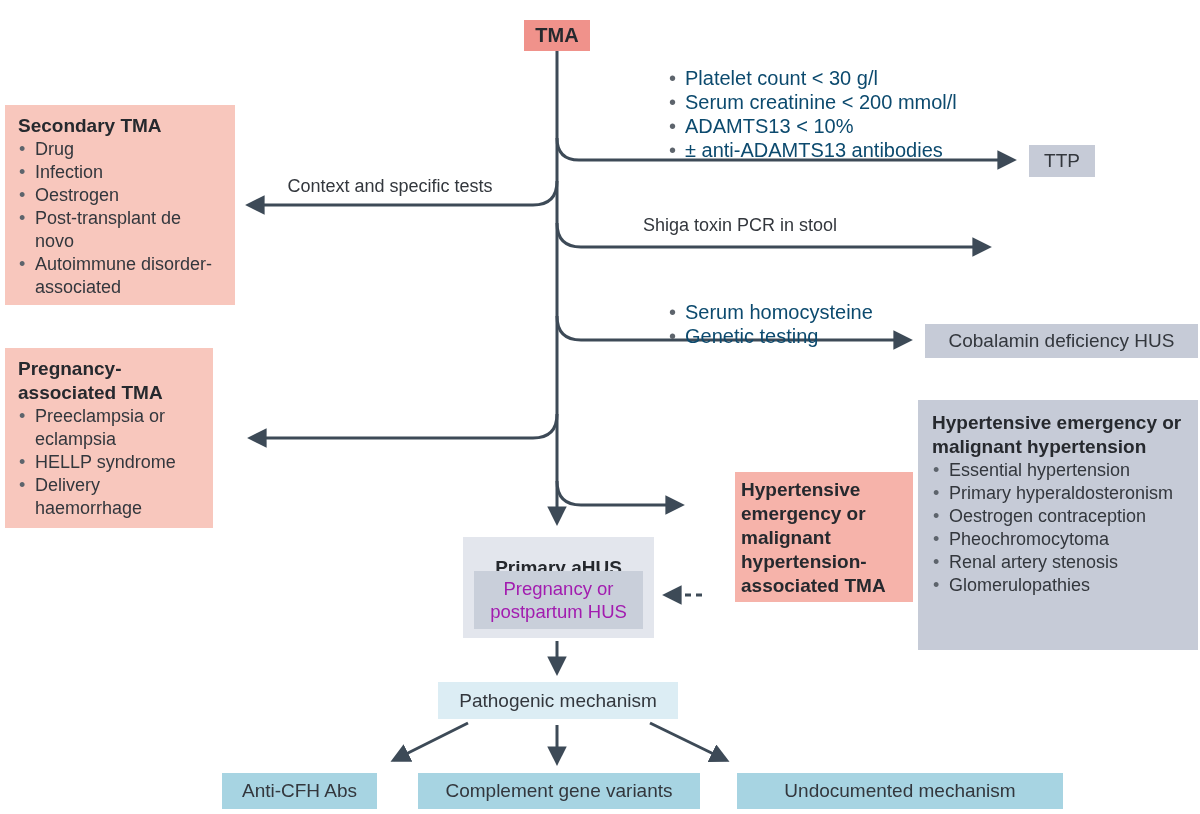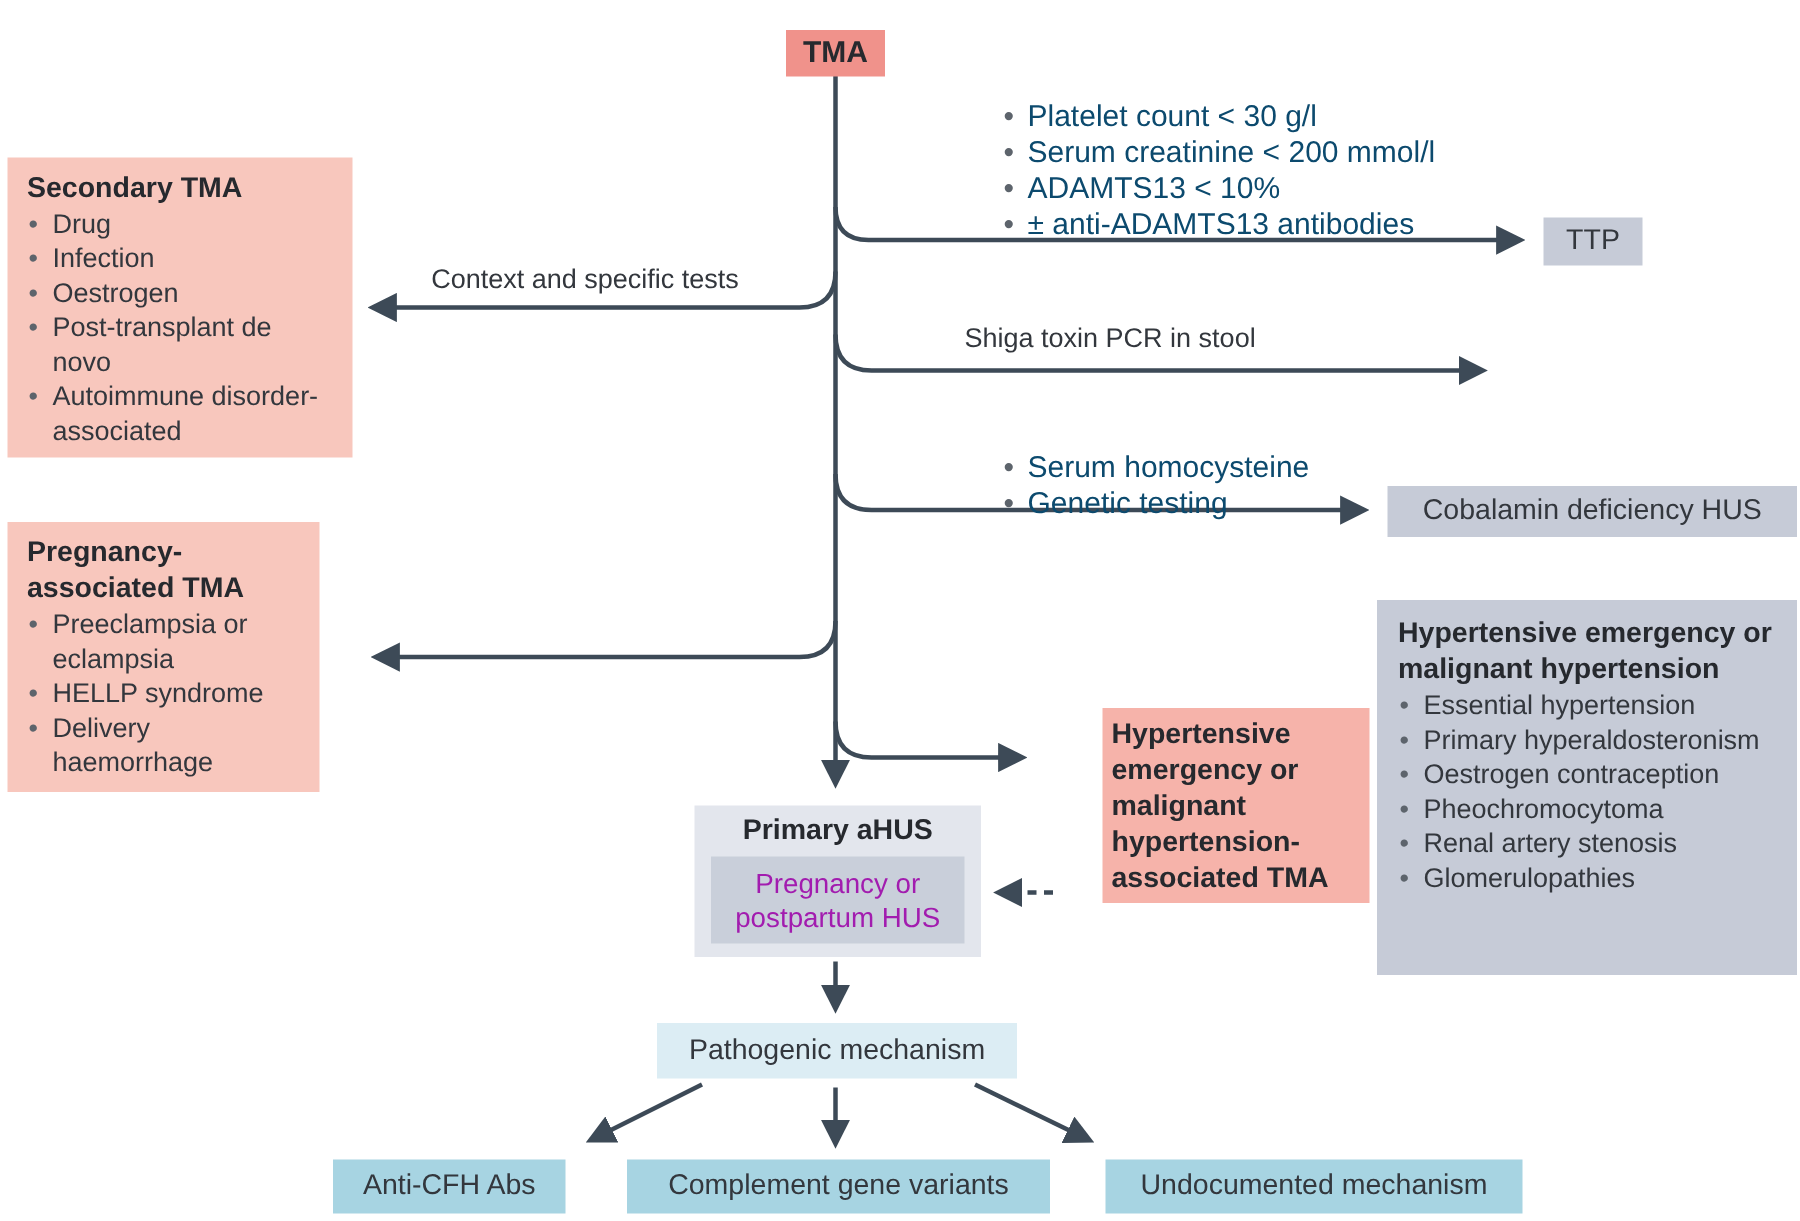--- a/index.html
+++ b/index.html
@@ -112,23 +112,23 @@
       <li>Essential hypertension</li>
       <li>Primary hyperaldosteronism</li>
       <li>Oestrogen contraception</li>
       <li>Pheochromocytoma</li>
       <li>Renal artery stenosis</li>
       <li>Glomerulopathies</li>
     </ul>
   </div>
 
   <div class="box ahus-outer" style="left:463px;top:537px;width:191px;height:101px;">
-    <div class="bold" style="text-align:center;margin-top:6px;font-size:19px;">Primary aHUS</div>
+    <div class="bold" style="text-align:center;margin-top:20px;font-size:19px;">Primary aHUS</div>
     <div class="ahus-inner center">Pregnancy or postpartum HUS</div>
   </div>
 
   <div class="box blue center lbl" style="left:222px;top:773px;width:155px;height:36px;">Anti-CFH Abs</div>
 
   <div class="box lightblue center lbl" style="left:438px;top:682px;width:240px;height:37px;">Pathogenic mechanism</div>
   <div class="box blue center lbl" style="left:418px;top:773px;width:282px;height:36px;">Complement gene variants</div>
-  <div class="box blue center lbl" style="left:737px;top:773px;width:278px;height:36px;">Undocumented mechanism</div>
+  <div class="box blue center lbl" style="left:737px;top:773px;width:326px;height:36px;">Undocumented mechanism</div>
 
 </div>
 
 </body></html>

